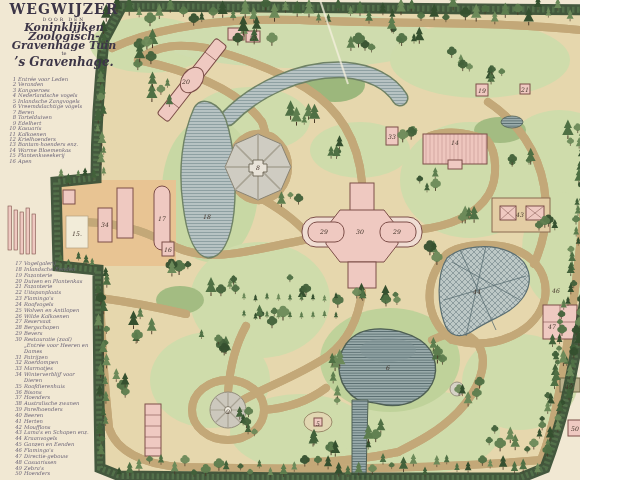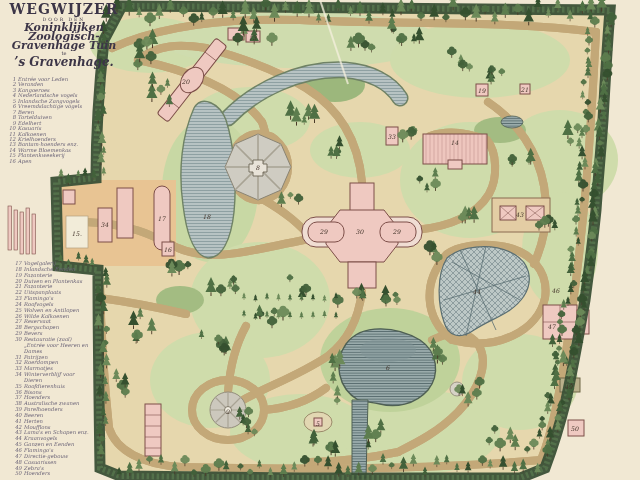--- a/index.html
+++ b/index.html
@@ -1,16 +1,16 @@
 <!DOCTYPE html>
 <html style="--paper: #f1e8d3; --park: #e6d7ad; --entrance: #e8c493; --grass: #cfdcab; --path-light: #eedfae; --path-dark: #c3a878; --water: #b7c3c3; --water-dark: #9aabab; --building: #efc9c1; --building-stroke: #7d4f49; --boundary: #3a5036; --plaza: #cfccc2; --ink: #43342a; --legend-ink: #6b6478; --title-ink: #3c3547;"><head>
 <meta charset="utf-8">
 <style>
   html,body{margin:0;padding:0;}
-  #stage{position:relative;width:640px;height:480px;overflow:hidden;
+  #stage{position:relative;width:580px;height:480px;overflow:hidden;
          background:var(--paper,#f1e8d3);font-family:"DejaVu Serif",serif;}
   #map{position:absolute;left:0;top:0;width:640px;height:480px;}
   .overlay{position:absolute;color:var(--legend-ink,#6b6478);}
   #title-block{left:4px;top:2px;width:120px;text-align:center;color:var(--title-ink,#3c3547);}
   #title-main{font-size:14px;font-weight:bold;letter-spacing:1px;line-height:15px;
               font-family:"DejaVu Serif",serif;}
   #title-sub{font-size:4.5px;letter-spacing:2px;line-height:6px;}
   .title-gothic{font-size:11px;font-weight:bold;font-style:italic;line-height:9px;}
   #title-te{font-size:5px;line-height:6px;}
   #title-city{font-size:12px;font-weight:bold;font-style:italic;line-height:12px;}

